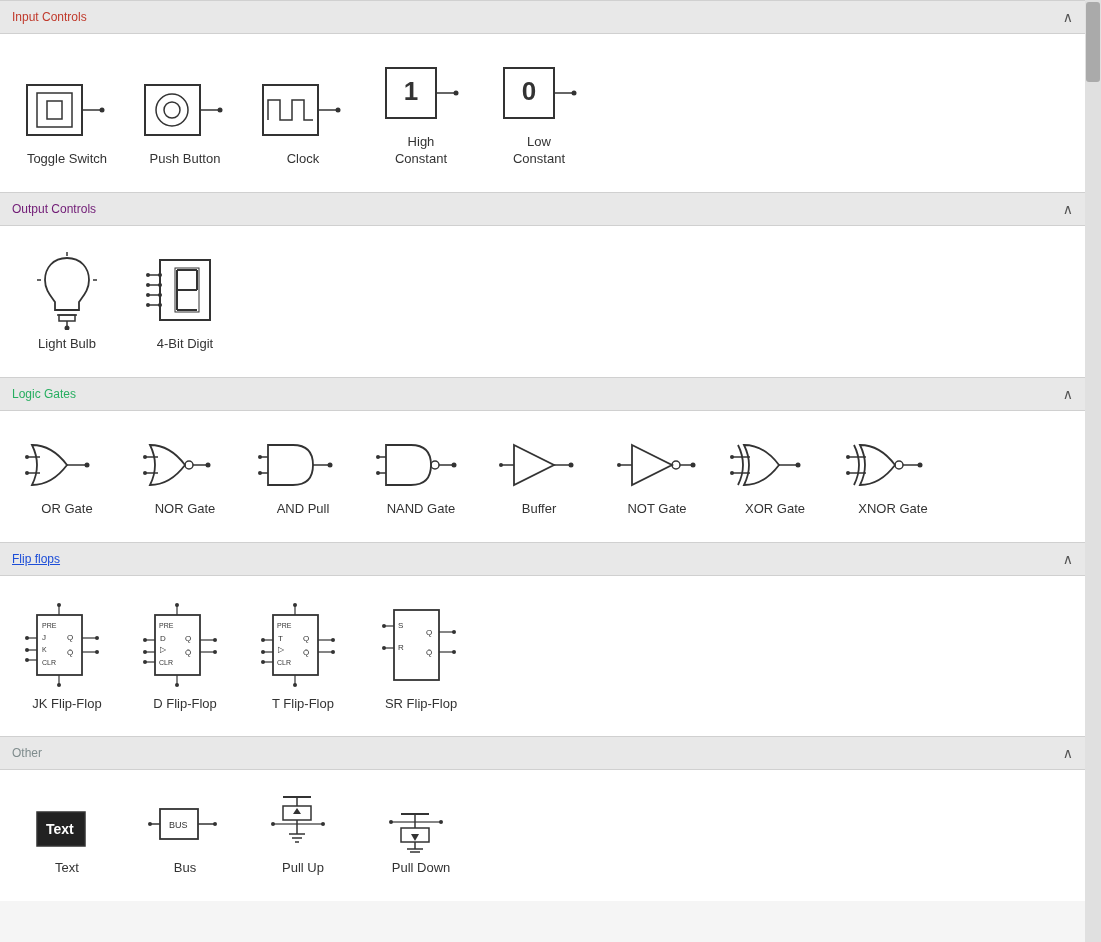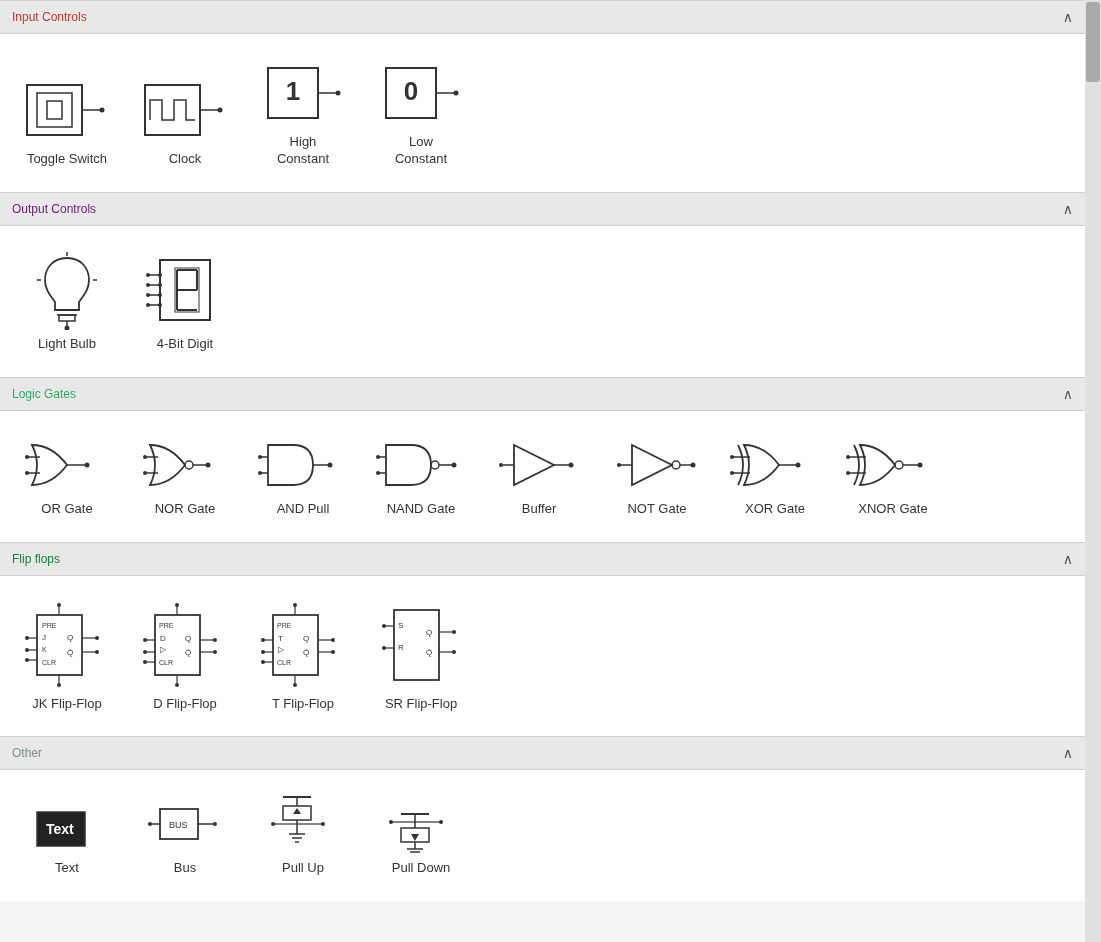--- a/index.html
+++ b/index.html
@@ -29,21 +29,21 @@
       border-bottom: 1px solid #d0d0d0;
       cursor: pointer;
     }
     .section-title {
       font-size: 12px;
       font-weight: normal;
     }
     .section-title.input { color: #c0392b; }
     .section-title.output { color: #701a75; }
     .section-title.logic { color: #27ae60; text-align: center; }
-    .section-title.flipflop { color: #15803d; }
+    .section-title.flipflop { color: #1d4ed8; text-decoration: underline; }
     .section-title.other { color: #7f8c8d; }
     .chevron {
       font-size: 14px;
       color: #555;
     }
     .section-content {
       background: white;
       padding: 16px 12px;
       display: flex;
       flex-wrap: wrap;
@@ -110,20 +110,34 @@
 
           <rect x="25" y="26" width="15" height="18" fill="none" stroke="#333" stroke-width="1.5"></rect>
 
           <line x1="60" y1="35" x2="80" y2="35" stroke="#333" stroke-width="1.5"></line>
           <circle cx="80" cy="35" r="2.5" fill="#333"></circle>
         </svg>
       </div>
       <span class="component-label">Toggle Switch</span>
     </div>
 
+    <div class="component-item">
+      <div class="component-icon">
+        <svg width="90" height="70" viewBox="0 0 90 70">
+          <rect x="5" y="10" width="55" height="50" fill="none" stroke="#333" stroke-width="2"></rect>
+
+          <circle cx="32" cy="35" r="16" fill="none" stroke="#333" stroke-width="1.5"></circle>
+          <circle cx="32" cy="35" r="8" fill="none" stroke="#333" stroke-width="1.5"></circle>
+
+          <line x1="60" y1="35" x2="80" y2="35" stroke="#333" stroke-width="1.5"></line>
+          <circle cx="80" cy="35" r="2.5" fill="#333"></circle>
+        </svg>
+      </div>
+      <span class="component-label">Push Button</span>
+    </div>
 
     <div class="component-item">
       <div class="component-icon">
         <svg width="90" height="70" viewBox="0 0 90 70">
           <rect x="5" y="10" width="55" height="50" fill="none" stroke="#333" stroke-width="2"></rect>
 
           <polyline points="10,45 10,25 22,25 22,45 34,45 34,25 46,25 46,45 55,45" fill="none" stroke="#333" stroke-width="1.5"></polyline>
 
           <line x1="60" y1="35" x2="80" y2="35" stroke="#333" stroke-width="1.5"></line>
           <circle cx="80" cy="35" r="2.5" fill="#333"></circle>

